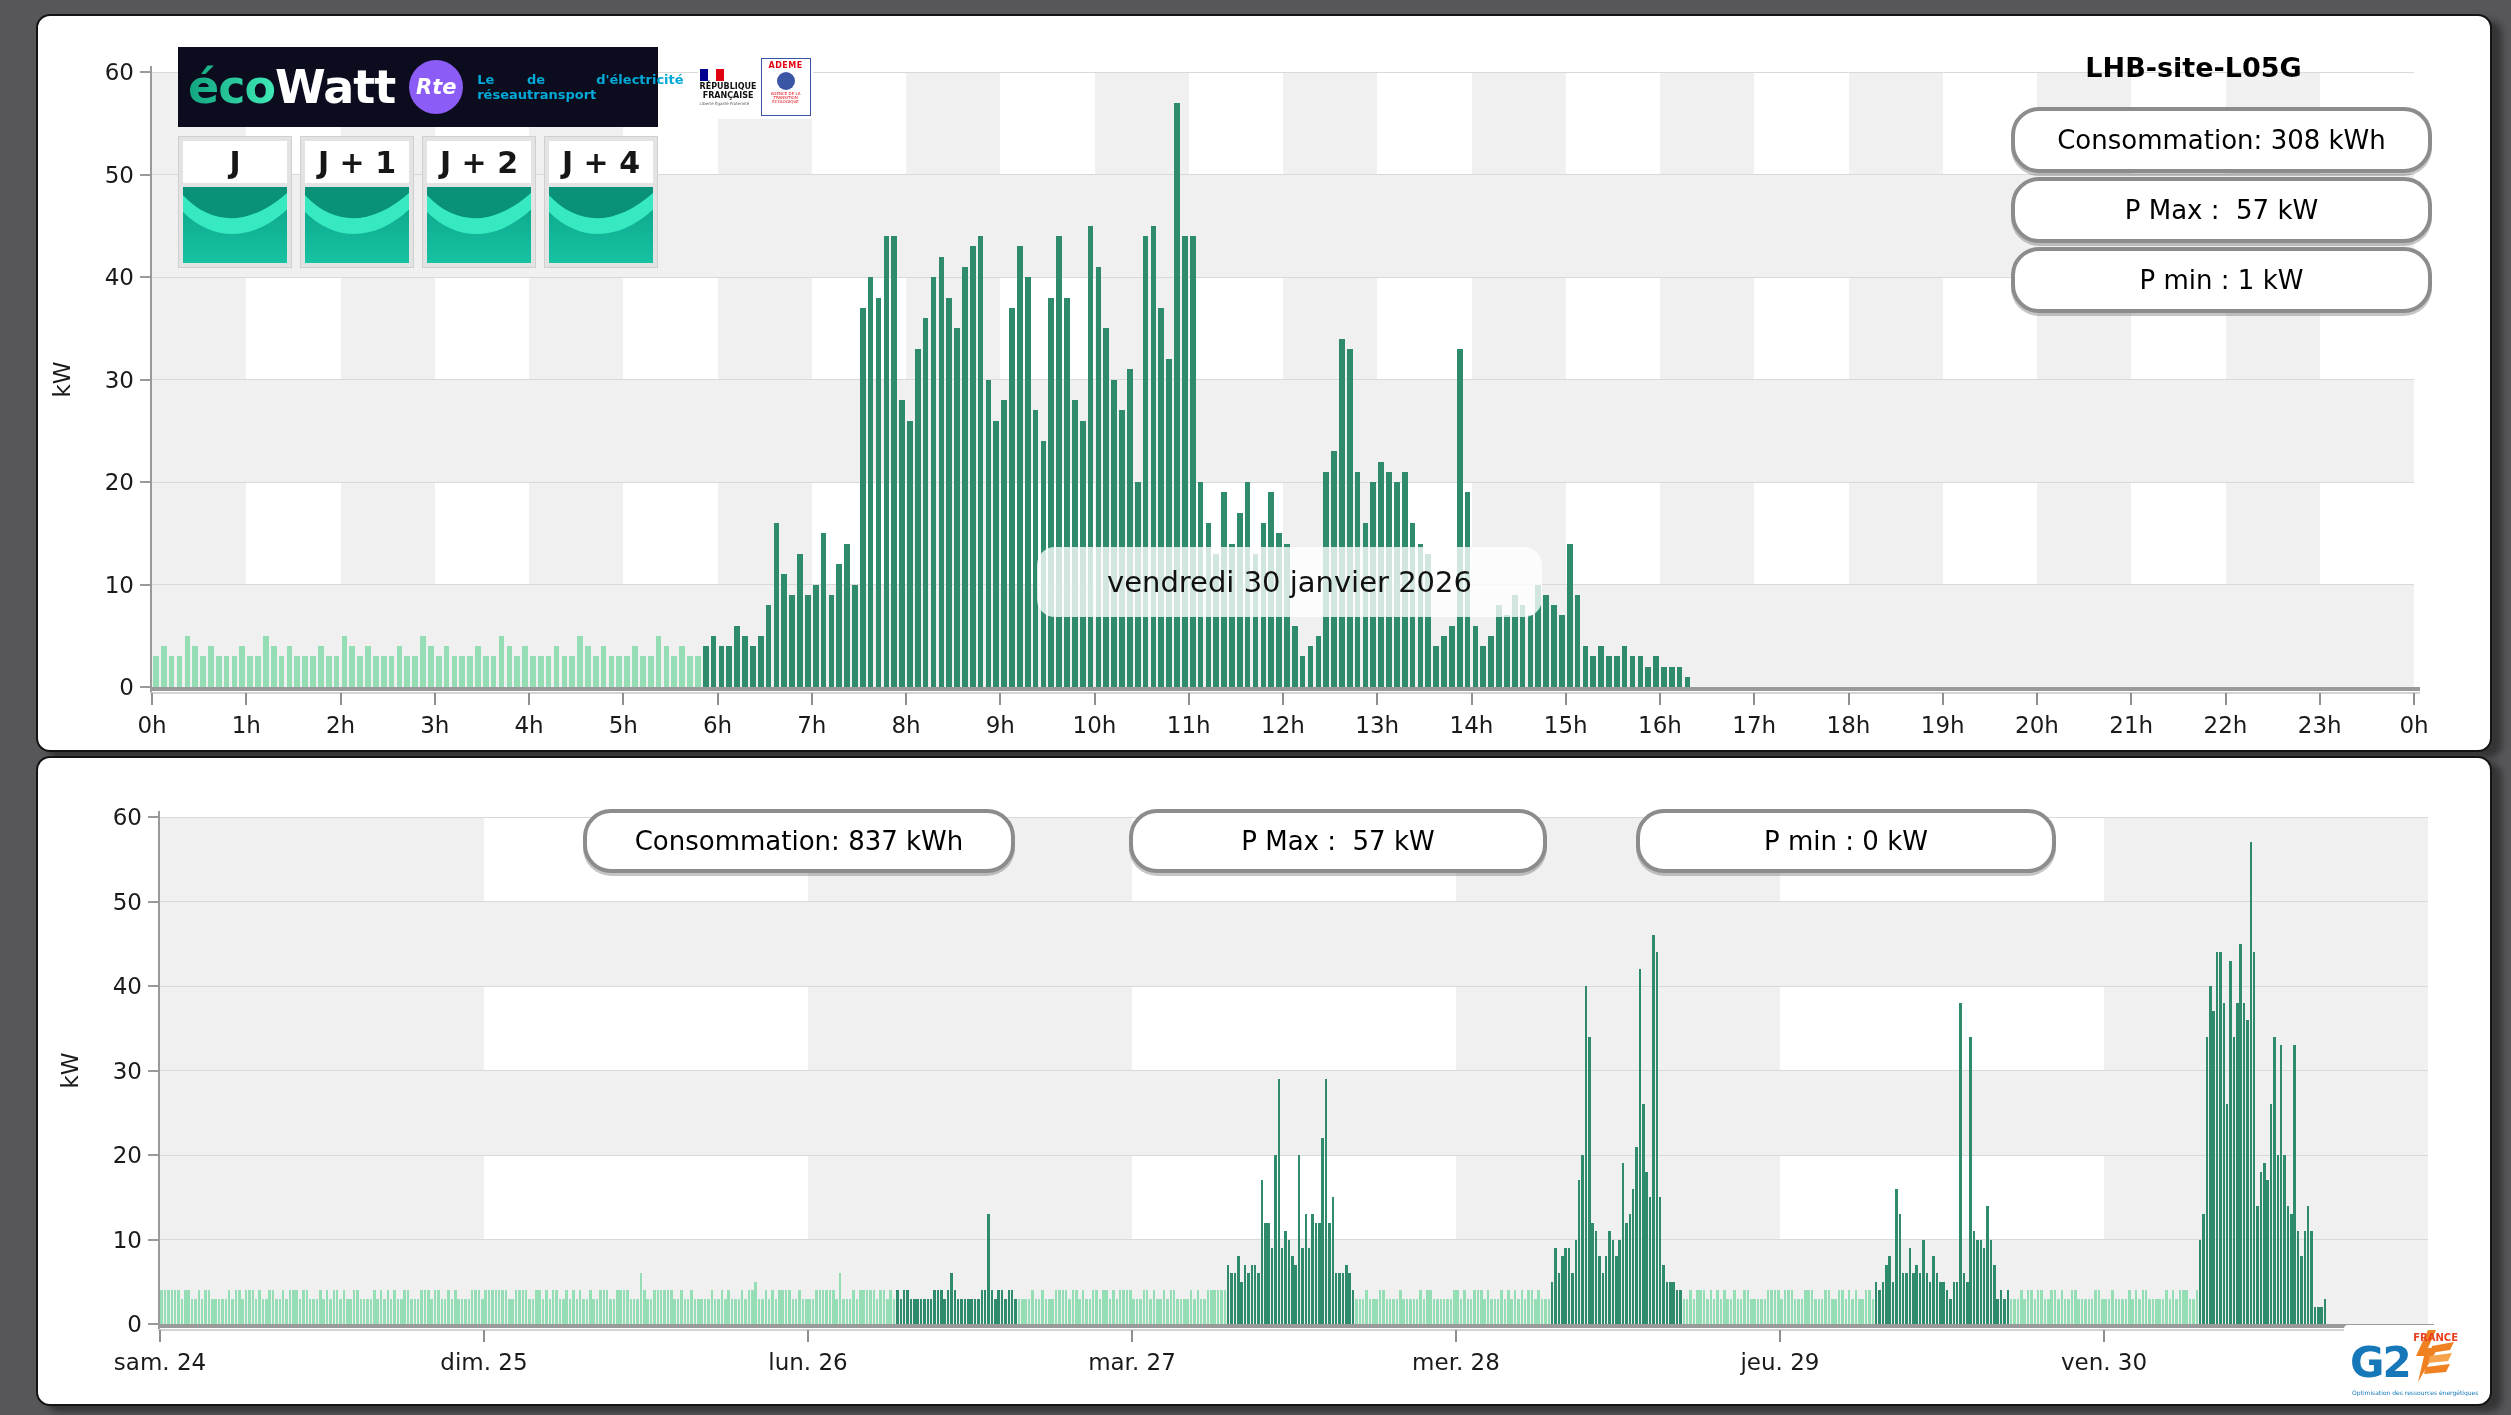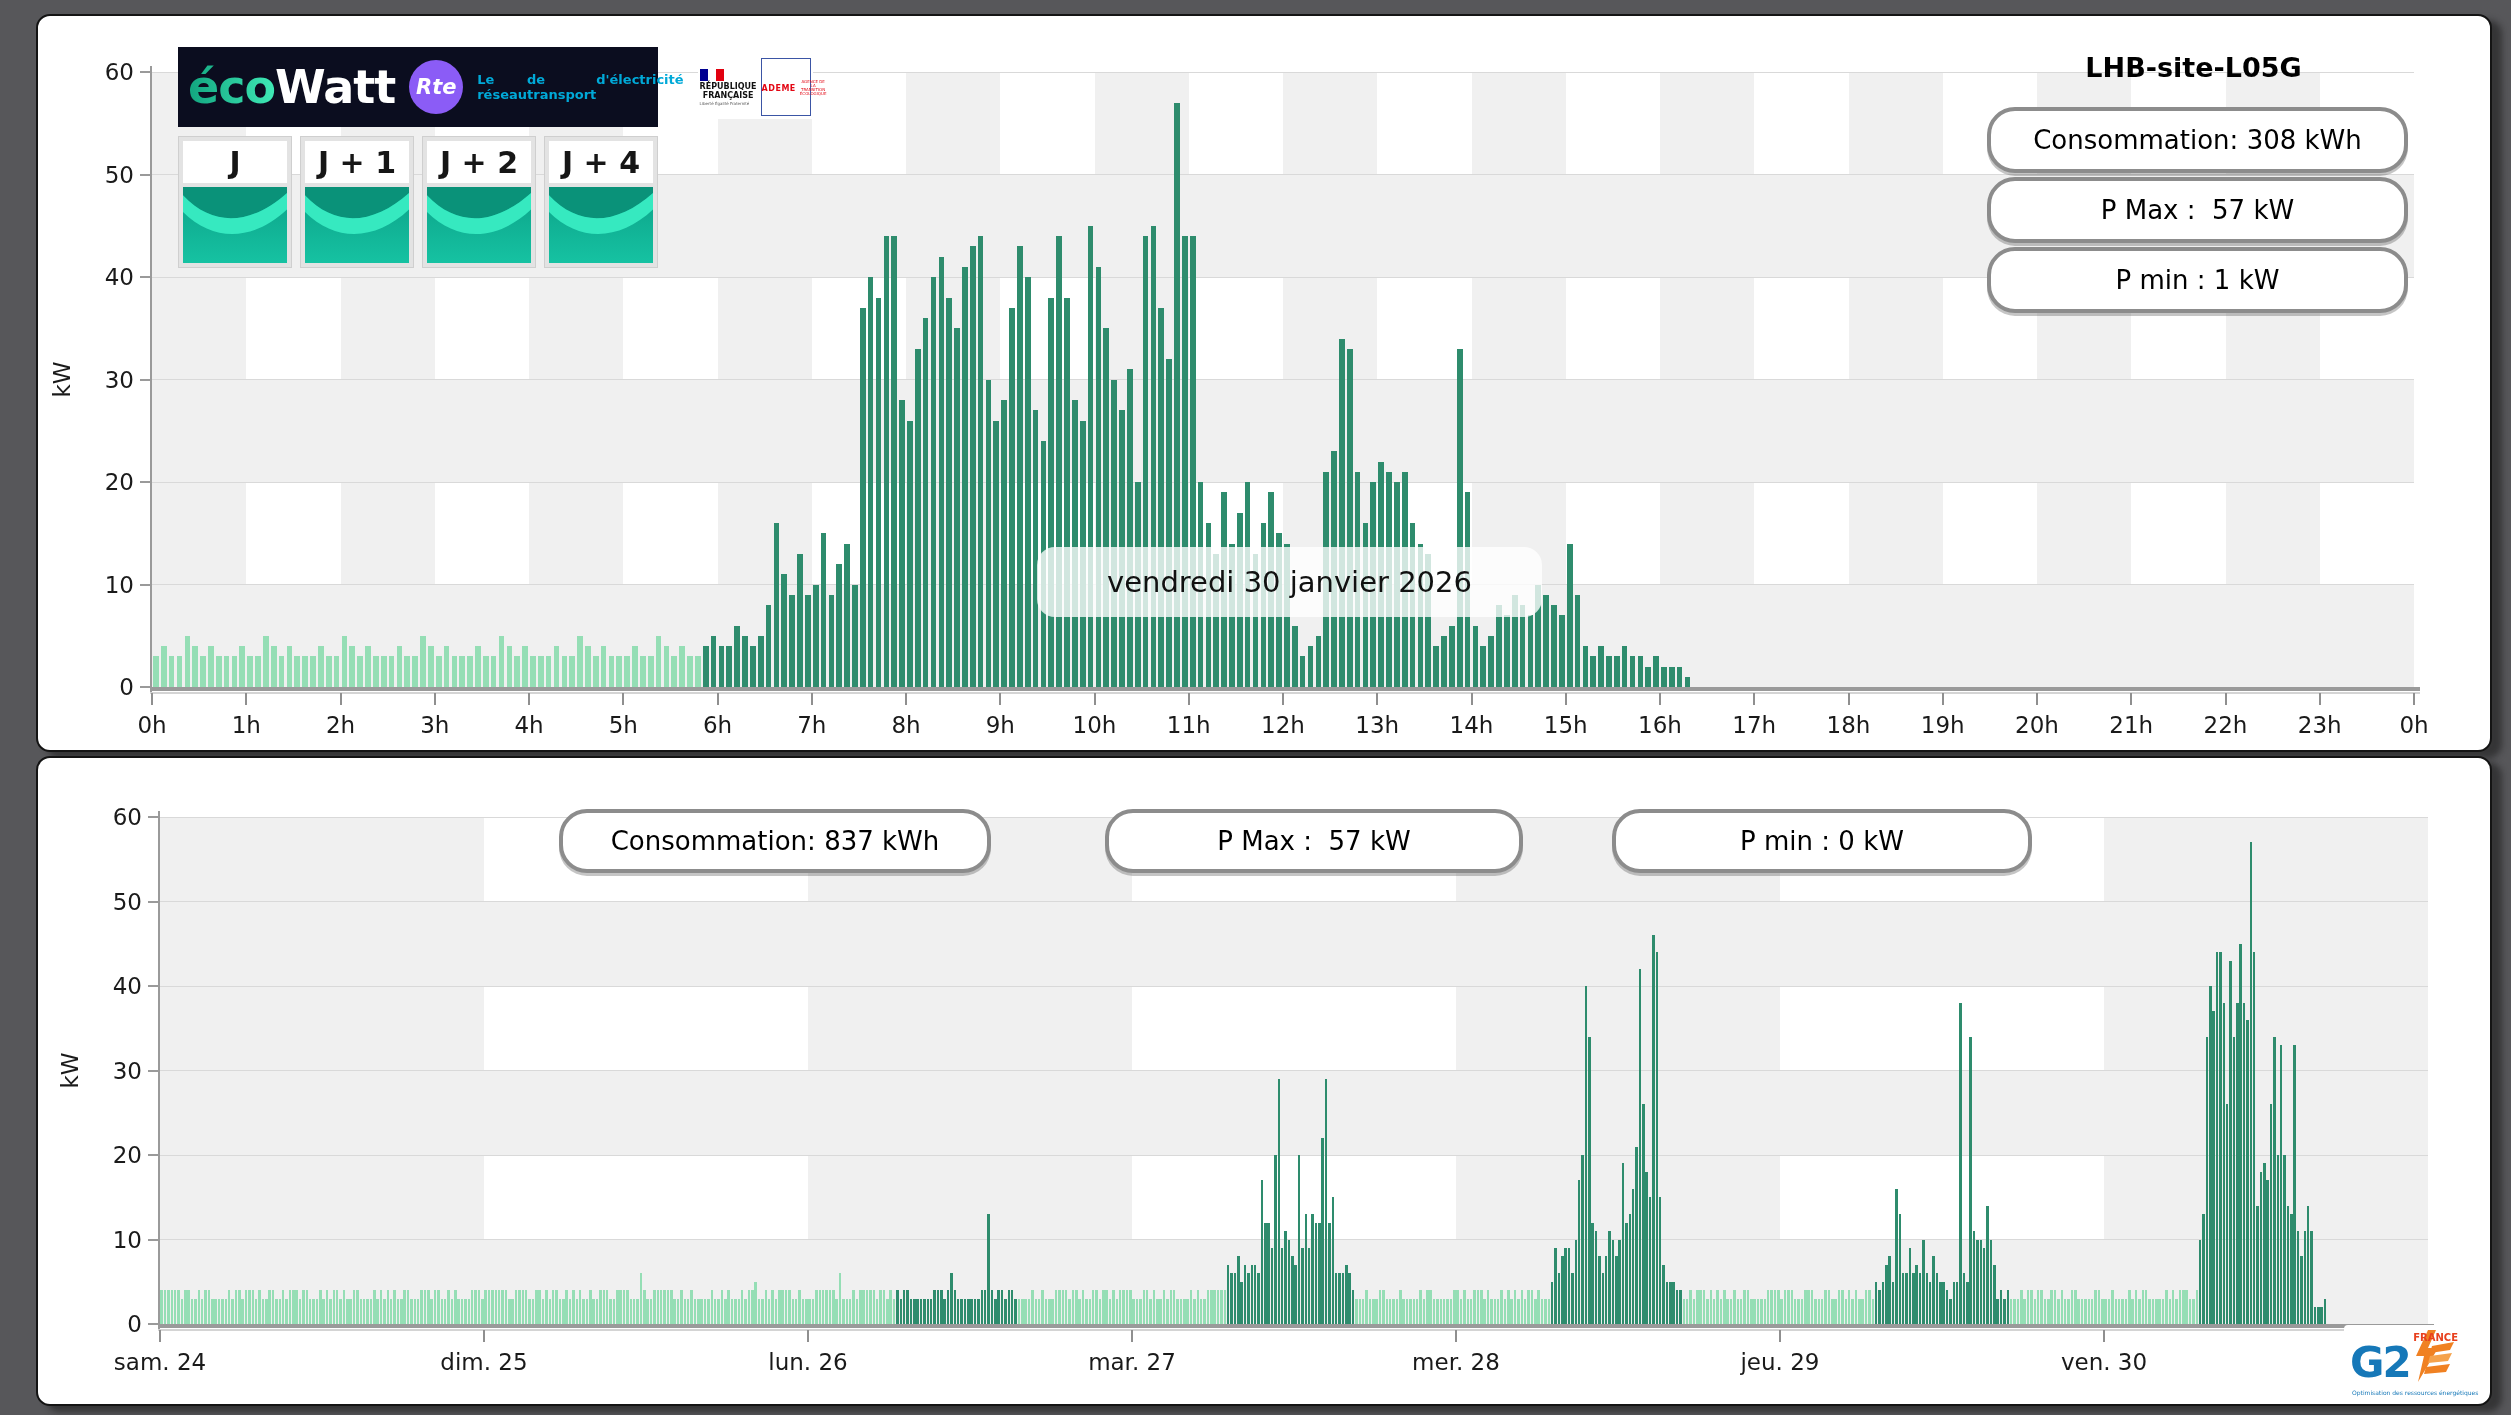--- a/index.html
+++ b/index.html
@@ -16,20 +16,21 @@
   #panel-weekly{left:36px;top:756px;width:2452px;height:646px;}
   .panel svg.chart{position:absolute;left:0;top:0;}
   svg text{font-family:"DejaVu Sans","Liberation Sans",sans-serif;}
 
   
   .statbox{
     position:absolute;background:#fff;border:4px solid #8c8c8c;border-radius:28px;
     display:flex;align-items:center;justify-content:center;
     font-size:26px;color:#000;white-space:pre;z-index:5;
     box-shadow:0 3px 0 rgba(90,90,90,0.35);
+    margin-left:24px;
   }
   .chart-title{
     position:absolute;font-size:27px;font-weight:bold;color:#000;text-align:center;z-index:5;
   }
   .date-overlay{
     position:absolute;background:rgba(255,255,255,0.78);border-radius:18px;
     display:flex;align-items:center;justify-content:center;
     font-size:29px;font-weight:normal;color:#111;z-index:6;
   }
 
@@ -51,21 +52,21 @@
     margin-left:auto;background:#fff;height:64px;width:118px;display:flex;align-items:center;
     padding:2px;box-sizing:border-box;gap:3px;
   }
   .rf{display:flex;flex-direction:column;align-items:flex-start;gap:1px;width:58px;}
   .rf-flag{display:flex;width:24px;height:12px;}
   .rf-flag i{flex:1;}
   .rf-lines{font-size:8px;font-weight:bold;color:#111;line-height:9px;text-align:center;}
   .rf-motto{font-size:4px;color:#555;line-height:5px;}
   .ademe{
     flex:0 0 auto;width:50px;height:58px;border:1px solid #3b55a5;box-sizing:border-box;
-    display:flex;flex-direction:row;align-items:center;justify-content:flex-start;padding-top:2px;gap:2px;
+    display:flex;flex-direction:column;align-items:center;justify-content:flex-start;padding-top:2px;gap:2px;
   }
   .ademe-word{font-size:8px;font-weight:bold;color:#e30613;letter-spacing:0.5px;}
   .ademe-globe{width:18px;height:18px;border-radius:50%;background:#3b55a5;}
   .ademe-sub{font-size:4px;color:#e30613;text-align:center;line-height:4px;}
 
   
   .tiles{position:absolute;left:140px;top:120px;width:480px;height:132px;display:flex;gap:8px;z-index:5;}
   .tile{flex:1;background:#e3e3e3;border:1px solid #cfcfcf;padding:4px;display:flex;flex-direction:column;gap:4px;box-sizing:border-box;}
   .tile-label{height:42px;background:#fff;display:flex;align-items:center;justify-content:center;
     font-size:30px;font-weight:bold;color:#161616;white-space:pre;}

